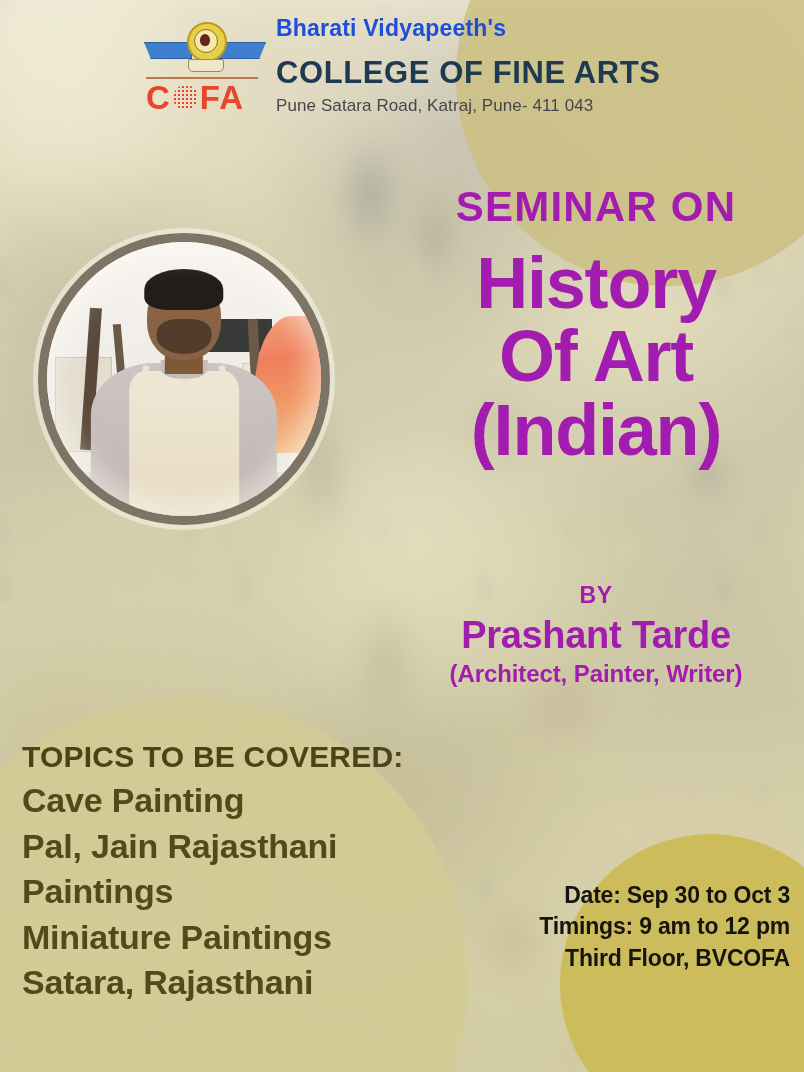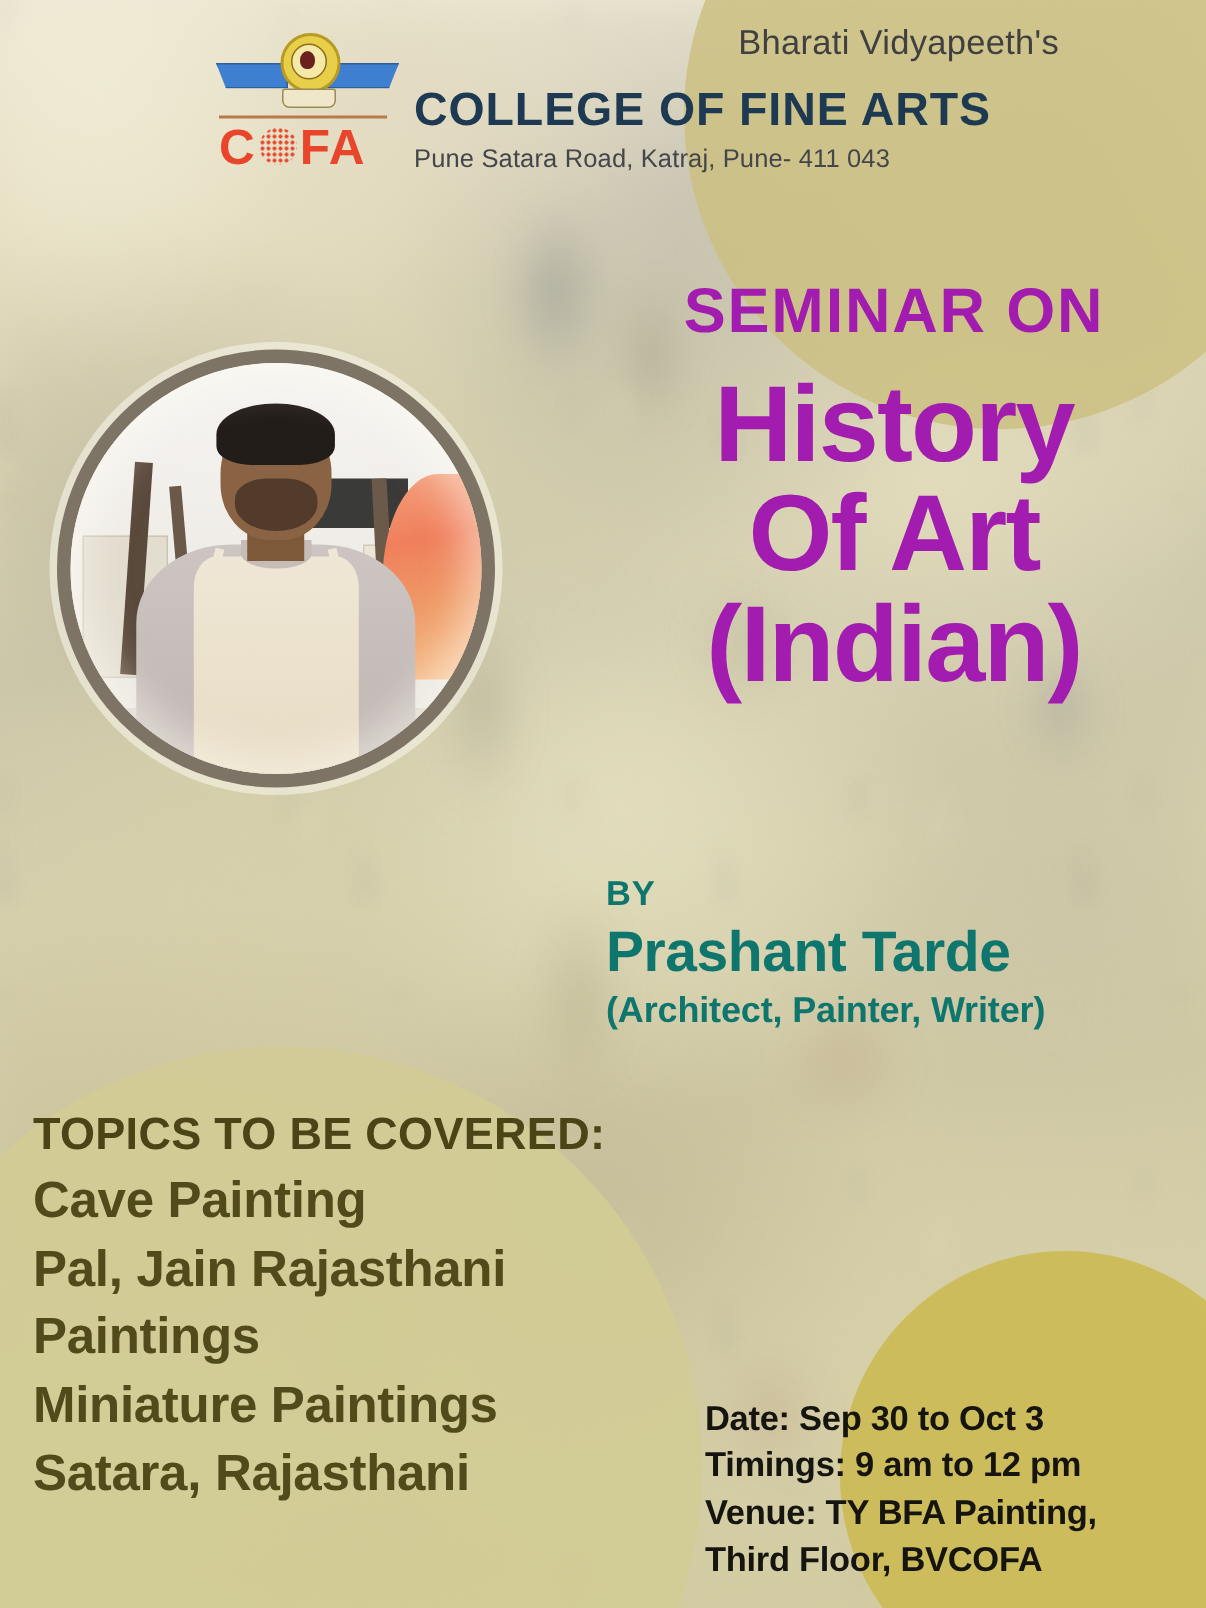--- a/index.html
+++ b/index.html
@@ -193,25 +193,24 @@
   #cofa-dotcircle {
     width: 25px; height: 25px;
     border-radius: 50%;
     margin: 0 1px;
     background-image: radial-gradient(#e8452a 1.1px, transparent 1.2px);
     background-size: 4px 4px;
   }
   #header-text { flex: 1 1 auto; padding-top: 2px; }
   #org-line {
     font-size: 23px;
-    font-weight: 400;
-    color: #404040;
+    font-weight: 700;
+    color: #1d4ed8;
     letter-spacing: .2px;
     line-height: 1.1;
-    text-align: right;
   }
   #college-line {
     font-size: 31px;
     font-weight: 700;
     color: #1e3a52;
     letter-spacing: .6px;
     line-height: 1.15;
     margin-top: 14px;
     white-space: nowrap;
   }
@@ -341,22 +340,22 @@
     letter-spacing: -1.2px;
   }
   #title-1 { margin-top: 20px; }
   #title-2 { margin-top: 2px; }
   #title-3 { margin-top: 2px; }
 
   #by-block {
     position: absolute;
     left: 404px; top: 582px;
     width: 384px;
-    text-align: left;
-    color: #0f766e;
+    text-align: center;
+    color: #a21caf;
   }
   #by-label {
     font-size: 23px;
     font-weight: 700;
     letter-spacing: .6px;
   }
   #speaker-name {
     font-size: 38px;
     font-weight: 800;
     letter-spacing: -.3px;
@@ -387,23 +386,24 @@
     font-weight: 700;
     line-height: 1.34;
     letter-spacing: -.2px;
     color: #514a1a;
   }
   #topics-list { margin-top: 4px; }
 
   
   #details {
     position: absolute;
-    left: 470px; top: 930px;
+    left: 470px; top: 880px;
     width: 320px;
     color: #15140f;
+    text-align: right;
   }
   .detail-line {
     font-size: 23px;
     font-weight: 800;
     line-height: 1.36;
     letter-spacing: -.2px;
     white-space: nowrap;
   }
 </style>
 </head>
@@ -493,17 +493,16 @@
       <div class="topic-line">Pal, Jain Rajasthani</div>
       <div class="topic-line">Paintings</div>
       <div class="topic-line">Miniature Paintings</div>
       <div class="topic-line">Satara, Rajasthani</div>
     </div>
   </div>
 
   <div id="details">
     <div class="detail-line">Date: Sep 30 to Oct 3</div>
     <div class="detail-line">Timings:  9 am to 12 pm</div>
-    <div class="detail-line">Venue: TY BFA Painting,</div>
     <div class="detail-line">Third Floor, BVCOFA</div>
   </div>
 
 </div>
 
 </body></html>

